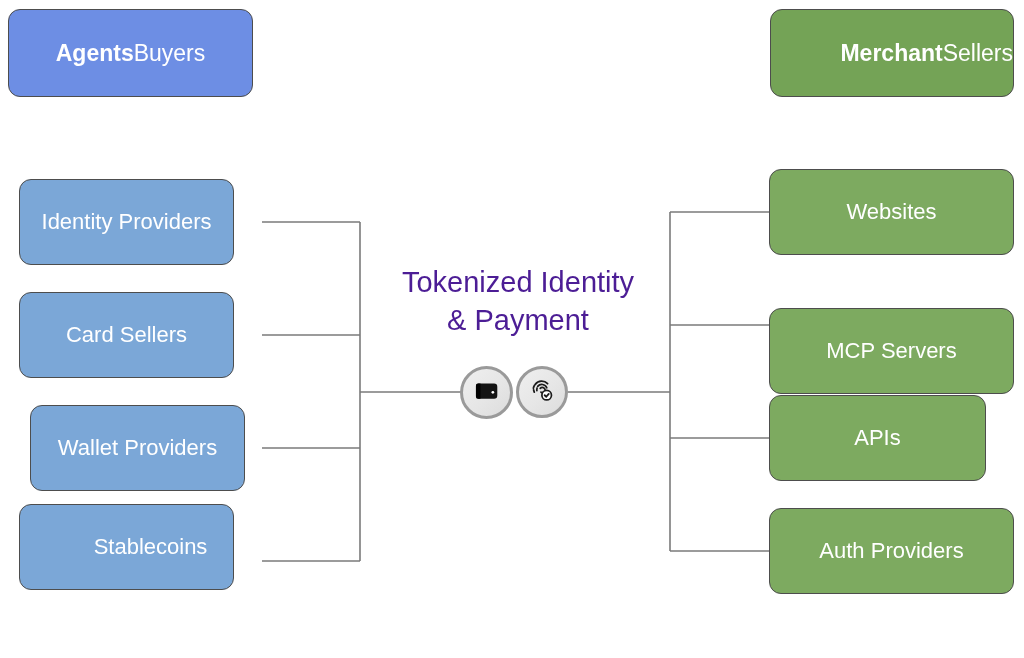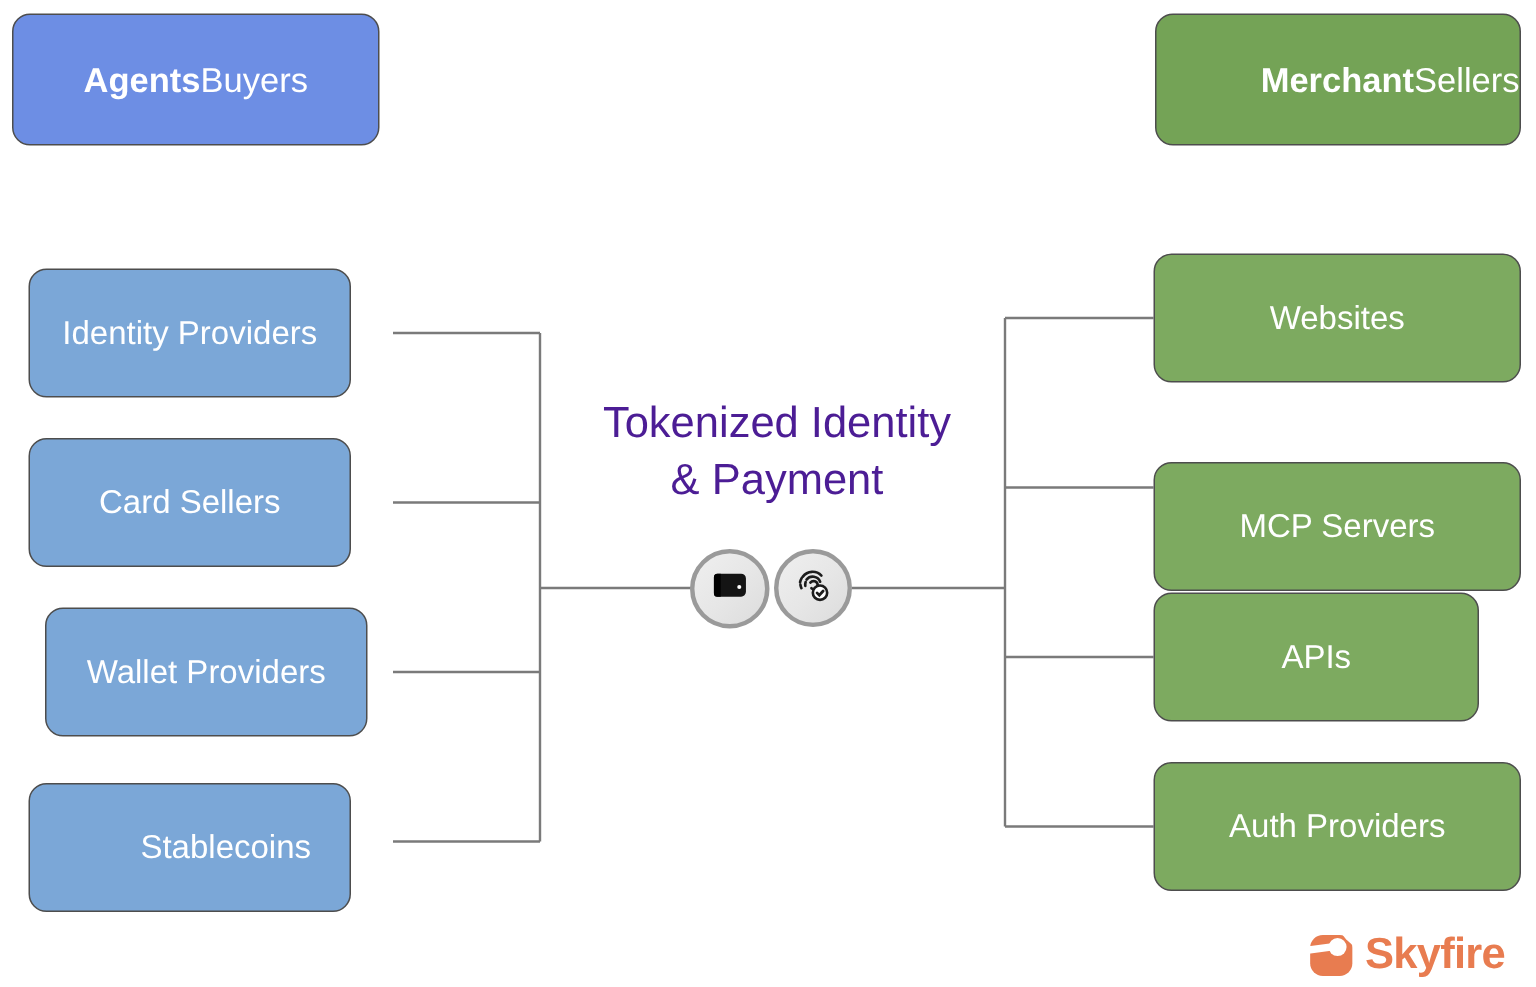--- a/index.html
+++ b/index.html
@@ -65,21 +65,21 @@
 
   <div class="box node blue" style="left:19px;top:179px;">
     <span>Identity Providers</span>
   </div>
   <div class="box node blue" style="left:19px;top:292px;">
     <span>Card Sellers</span>
   </div>
   <div class="box node blue" style="left:30px;top:405px;">
     <span>Wallet Providers</span>
   </div>
-  <div class="box node blue" style="left:19px;top:522px;padding-left:48px;">
+  <div class="box node blue" style="left:19px;top:504px;padding-left:48px;">
     <span>Stablecoins</span>
   </div>
 
   <div class="box hdr green-hdr" style="left:770px;top:9px;width:244px;justify-content:flex-end;">
     <div class="t">Merchant</div>
     <div>Sellers</div>
   </div>
 
   <div class="box node green" style="left:769px;top:169px;width:245px;">
     <span>Websites</span>
@@ -117,25 +117,14 @@
         <path d="M5.4 13.8 a9 9 0 0 1 -0.6 -2"></path>
         <path d="M8.3 8.9 a4.6 4.6 0 0 1 7.8 1.2"></path>
         <path d="M7.6 12.5 a5 5 0 0 1 0.2 -2.2"></path>
         <path d="M10.5 10.6 a2.4 2.4 0 0 1 4.2 1.4 a2.2 2.2 0 0 1 -3.6 1.8"></path>
         <circle cx="16" cy="16.4" r="4.1" fill="#ffffff" stroke-width="1.5"></circle>
         <path d="M14.3 16.5 l1.3 1.3 l2.2 -2.4" stroke-width="1.6"></path>
       </svg>
     </span>
   </div>
 
-  <div class="logo">
-    <span style="display:flex;">
-      <svg width="31" height="30" viewBox="0 0 32 32">
-        <rect x="1" y="1.5" width="30" height="29" rx="9" fill="#e87c50"></rect>
-        <circle cx="20.5" cy="10" r="6.4" fill="#ffffff"></circle>
-        <polygon points="23,0 32,0 32,9.5 26.5,4.5" fill="#ffffff"></polygon>
-        <polygon points="0,9.5 14.8,7.4 15.8,12.6 0,14.8" fill="#ffffff"></polygon>
-      </svg>
-    </span>
-    <span class="word">Skyfire</span>
-  </div>
 
 </div>
 
 </body></html>

